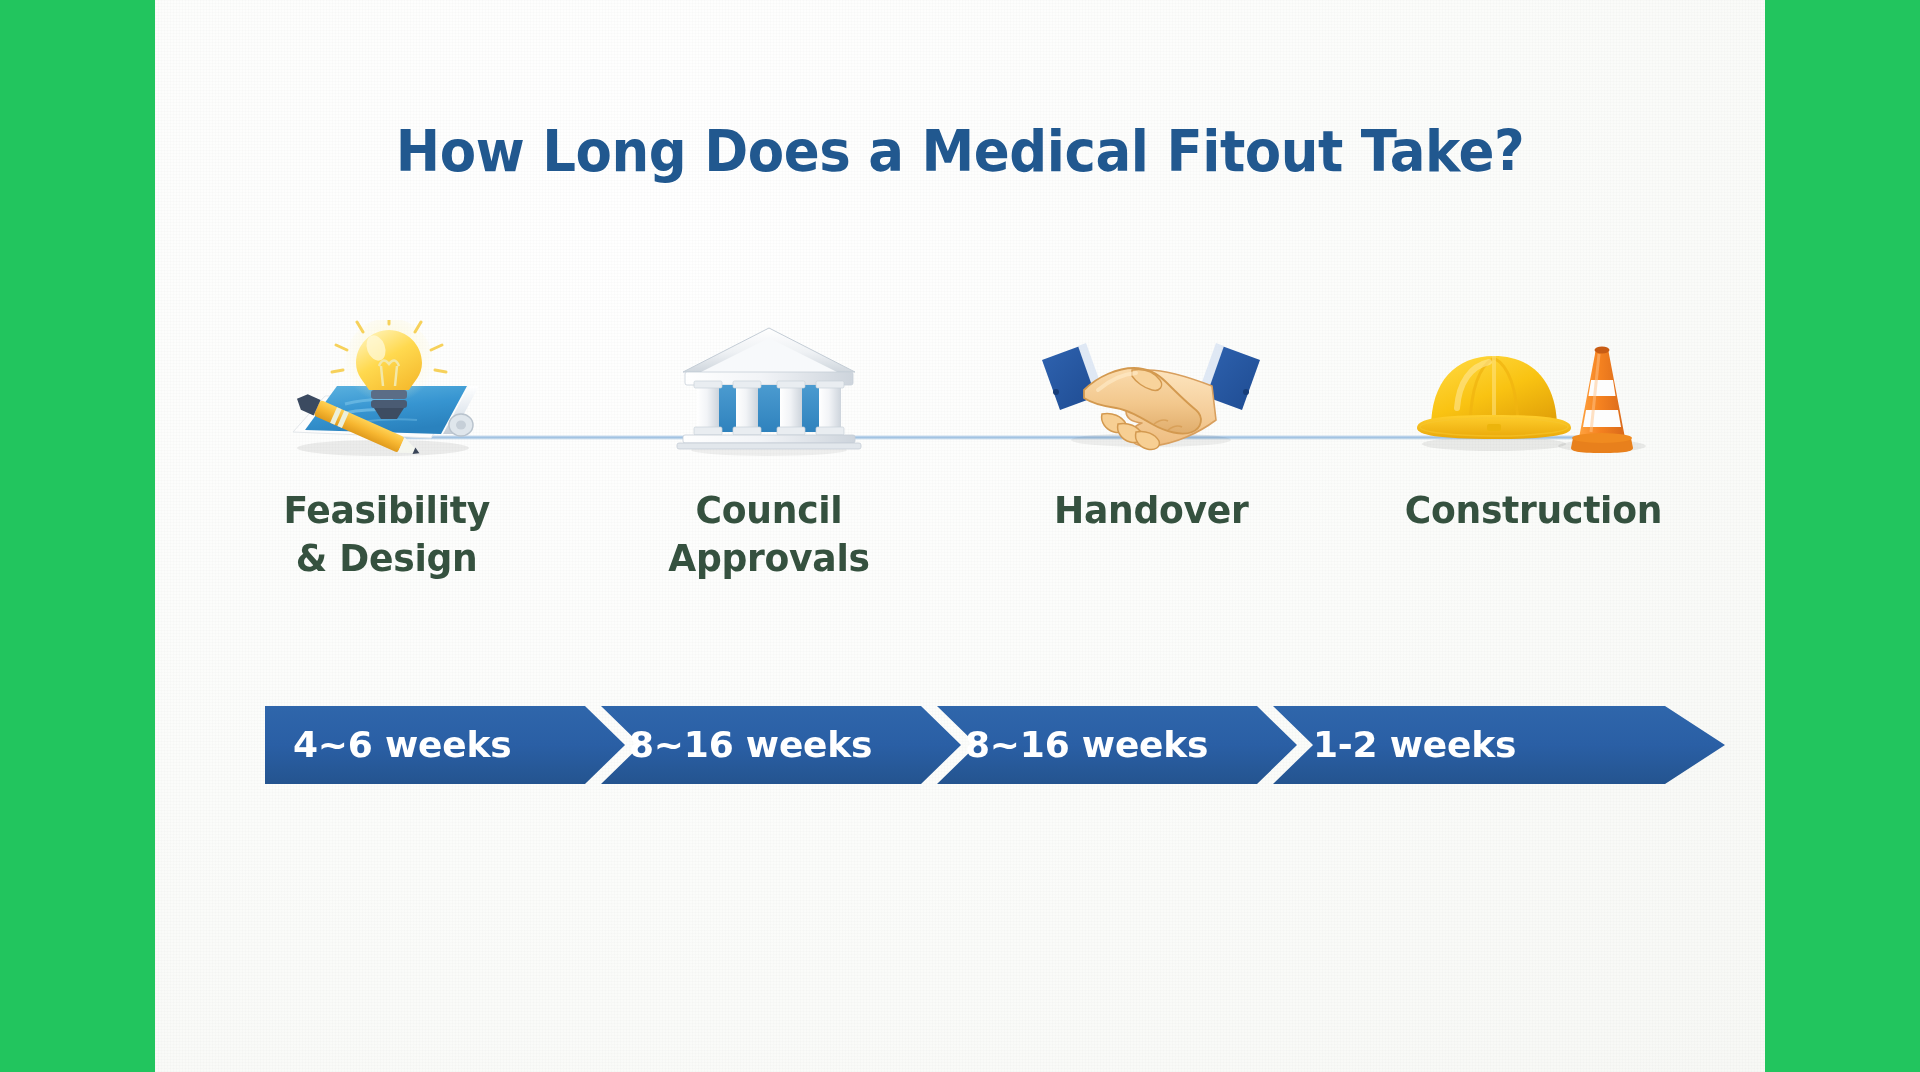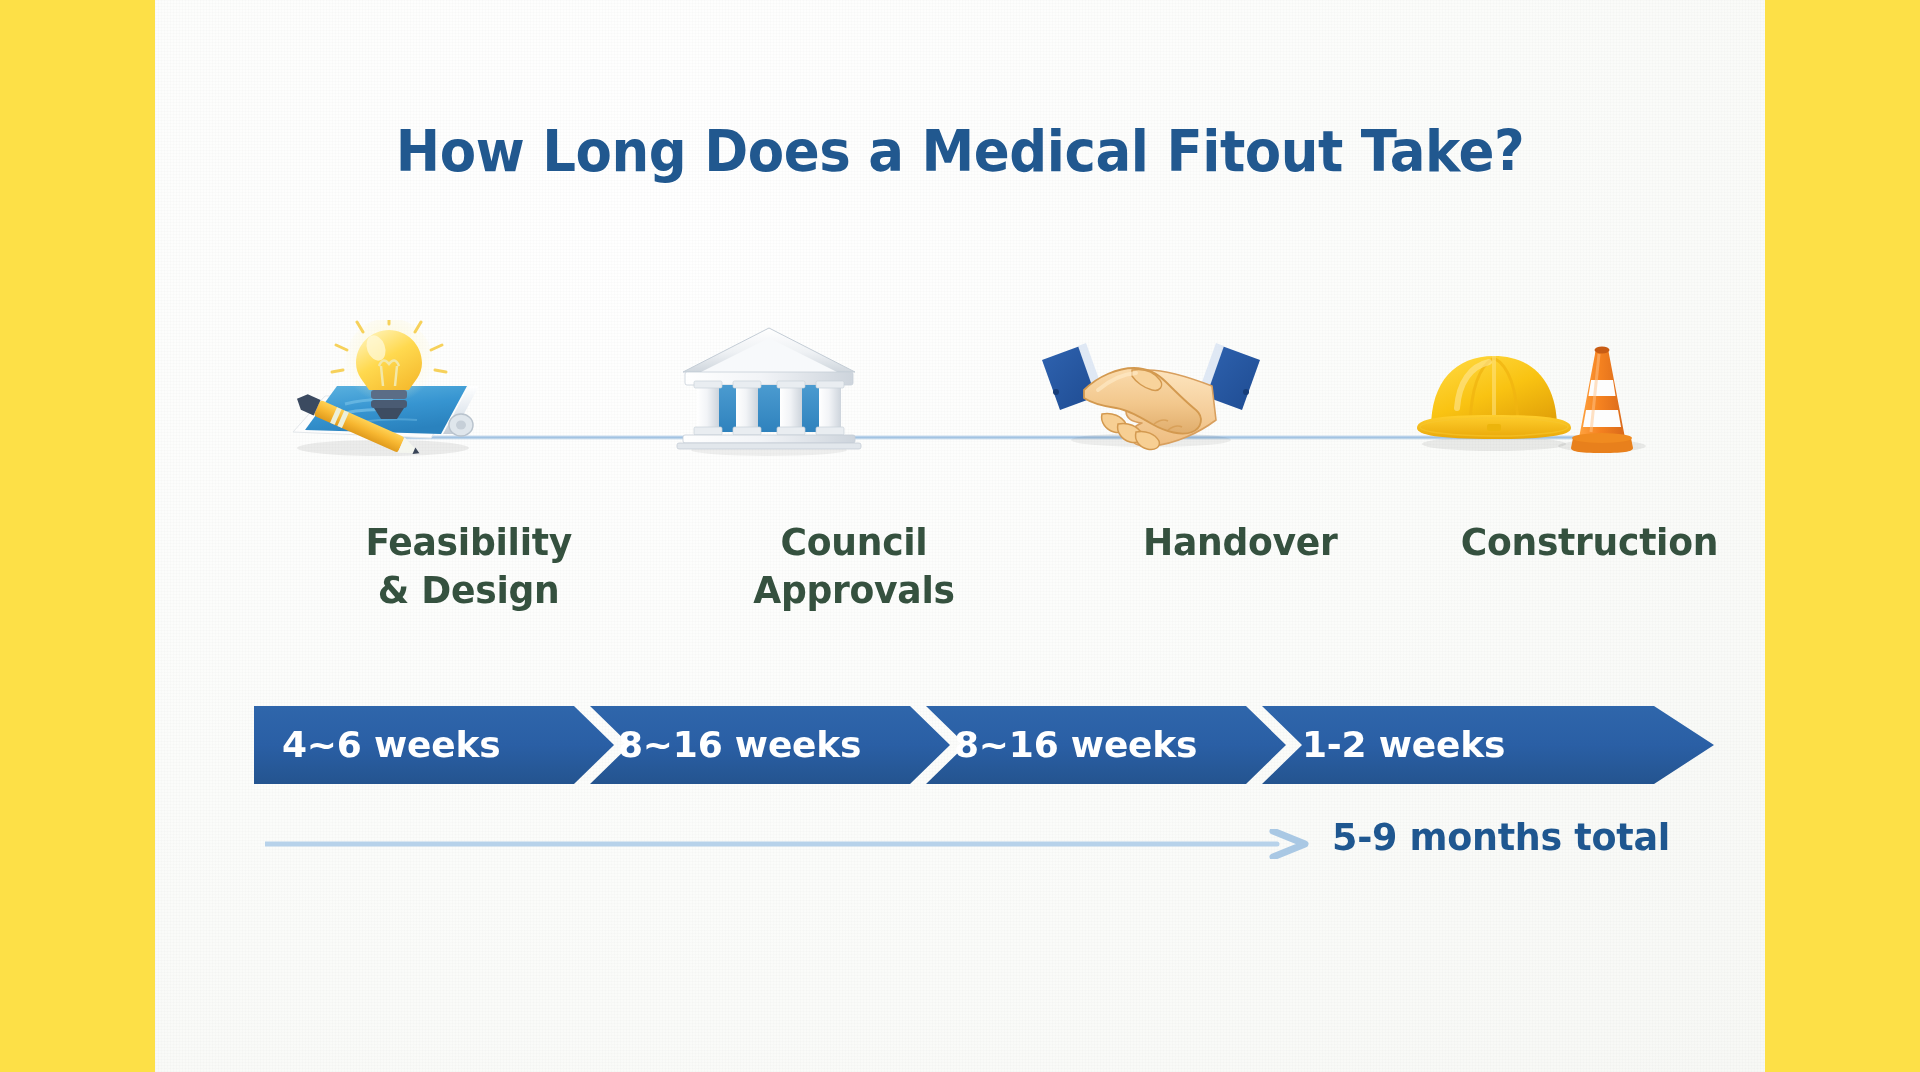--- a/index.html
+++ b/index.html
@@ -11,21 +11,21 @@
     width: 1920px;
     height: 1072px;
     overflow: hidden;
     font-family: "DejaVu Sans", sans-serif;
   }
 
   #canvas {
     position: relative;
     width: 1920px;
     height: 1072px;
-    background: #fde047;
+    background: #22c55e;
   }
 
   
   #sheet {
     position: absolute;
     left: 155px;
     top: 0px;
     width: 1610px;
     height: 1072px;
     background:
@@ -80,22 +80,21 @@
     top: 320px;
     width: 1530px;
     height: 290px;
     display: flex;
   }
   .stage {
     flex: 1 1 0;
     position: relative;
     display: flex;
     flex-direction: column;
-    align-items: flex-end;
-    gap: 32px;
+    align-items: center;
   }
   .icon-box {
     height: 140px;
     width: 100%;
     display: flex;
     align-items: flex-end;
     justify-content: center;
     position: relative;
   }
   .icon-svg { display: block; }
@@ -109,21 +108,21 @@
     line-height: 1.26;
     color: #35513f;
     letter-spacing: -0.3px;
     white-space: pre-line;
     transform: scaleX(0.95);
   }
 
   
   #band {
     position: absolute;
-    left: 254px;
+    left: 265px;
     top: 706px;
     width: 1460px;
     height: 78px;
   }
   #band svg { display: block; }
   .band-text {
     font-family: "DejaVu Sans", sans-serif;
     font-weight: bold;
     font-size: 36px;
     fill: #ffffff;
@@ -430,21 +429,14 @@
         <text class="band-text" x="700" y="51">8~16 weeks</text>
       </g>
 
       <g>
         <path d="M1008 0 L1400 0 L1460 39 L1400 78 L1008 78 L1048 39 Z" fill="url(#bandg)"></path>
         <text class="band-text" x="1048" y="51">1-2 weeks</text>
       </g>
     </svg>
   </div>
 
-  <div id="total-row">
-    <svg id="total-arrow" width="1050" height="30" viewBox="0 0 1050 30">
-      <line x1="0" y1="15" x2="1012" y2="15" stroke="#b7d2ea" stroke-width="5" stroke-linecap="round"></line>
-      <path d="M1008 2 L1040 15 L1008 28" fill="none" stroke="#a9c8e4" stroke-width="7" stroke-linecap="round" stroke-linejoin="round"></path>
-    </svg>
-    <div id="total-label">5-9 months total</div>
-  </div>
 
 </div>
 
 </body></html>

